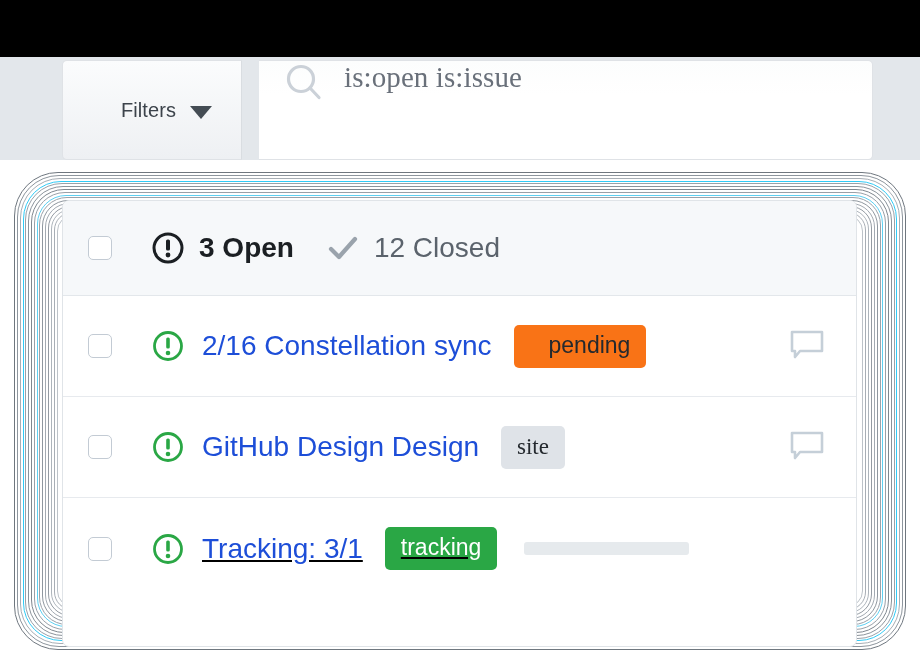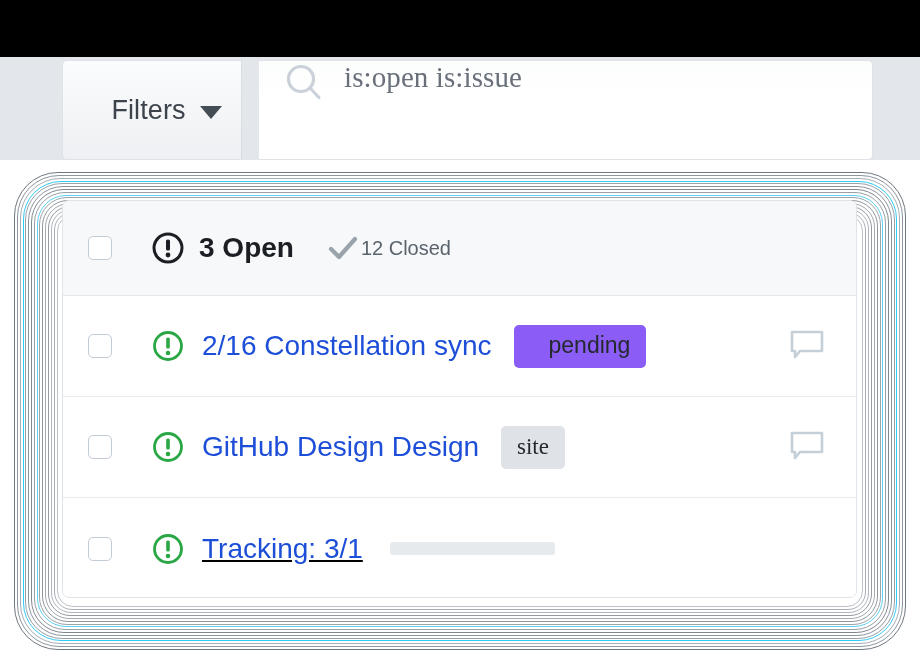--- a/index.html
+++ b/index.html
@@ -44,21 +44,21 @@
     border-top-left-radius: 5px;
     border-bottom-left-radius: 5px;
     border-right: 1px solid #d9dde1;
     display: flex;
     align-items: center;
     justify-content: center;
     gap: 14px;
     cursor: pointer;
   }
   #filters-button .flabel {
-    font-size: 27px;
+    font-size: 20px;
     color: #3c434b;
     letter-spacing: 0.1px;
     margin-left: 29px;
   }
   .caret-down {
     width: 0; height: 0;
     border-left: 11px solid transparent;
     border-right: 11px solid transparent;
     border-top: 13px solid #444c54;
     margin-top: 5px;
@@ -104,21 +104,21 @@
     border-style: solid;
     border-width: 1px;
     border-radius: 40px;
   }
 
   
   #issue-card {
     position: absolute;
     left: 62px; top: 200px;
     width: 795px;
-    height: 398px;
+    height: 447px;
     background: #ffffff;
     border: 1px solid #e0e4e8;
     border-radius: 7px;
     overflow: hidden;
   }
 
   .card-header {
     height: 95px;
     background: #f6f8fa;
     border-bottom: 1px solid #e3e7eb;
@@ -161,22 +161,22 @@
     white-space: nowrap;
   }
 
   .check-icon {
     margin-left: 32px;
     flex: 0 0 auto;
     display: block;
   }
 
   .closed-title {
-    margin-left: 1px;
-    font-size: 20px;
+    margin-left: 14px;
+    font-size: 28px;
     color: #5b636c;
     white-space: nowrap;
   }
 
   .issue-title {
     margin-left: 17px;
     font-size: 28px;
     color: #1d4ed8;
     white-space: nowrap;
     cursor: pointer;
@@ -267,21 +267,21 @@
   </div>
 
   <div class="issue-row">
     <div class="checkbox"></div>
     <svg class="state-icon" width="34" height="34" viewBox="0 0 34 34">
       <circle cx="17" cy="17" r="13.5" fill="none" stroke="#2aa745" stroke-width="2.8"></circle>
       <rect x="15.2" y="8.5" width="3.6" height="11" rx="1.5" fill="#2aa745"></rect>
       <circle cx="17" cy="24" r="2.3" fill="#2aa745"></circle>
     </svg>
     <span class="issue-title">2/16 Constellation sync</span>
-    <span class="label-chip" style="background: #8b5cf6; color: rgb(36, 41, 46); padding-left: 35px;">pending</span>
+    <span class="label-chip" style="background: #f97316; color: rgb(36, 41, 46); padding-left: 35px;">pending</span>
     <span class="row-spacer"></span>
     <svg class="comment-icon" width="36" height="36" viewBox="0 0 36 36">
       <path d="M3 4 H33 V23 H11 L6 29 V23 H3 Z" fill="none" stroke="#c5cfd8" stroke-width="2.6" stroke-linejoin="round"></path>
     </svg>
   </div>
 
   <div class="issue-row">
     <div class="checkbox"></div>
     <svg class="state-icon" width="34" height="34" viewBox="0 0 34 34">
       <circle cx="17" cy="17" r="13.5" fill="none" stroke="#2aa745" stroke-width="2.8"></circle>
@@ -297,17 +297,18 @@
   </div>
 
   <div class="issue-row">
     <div class="checkbox"></div>
     <svg class="state-icon" width="34" height="34" viewBox="0 0 34 34">
       <circle cx="17" cy="17" r="13.5" fill="none" stroke="#2aa745" stroke-width="2.8"></circle>
       <rect x="15.2" y="8.5" width="3.6" height="11" rx="1.5" fill="#2aa745"></rect>
       <circle cx="17" cy="24" r="2.3" fill="#2aa745"></circle>
     </svg>
     <span class="issue-title">Tracking: 3/1</span>
+    <span class="label-chip" style="background: rgb(42, 167, 69); color: rgb(255, 255, 255);">tracking</span>
     <span class="placeholder-bar"></span>
     <span class="row-spacer"></span>
   </div>
 
 </div>
 
 </body></html>

